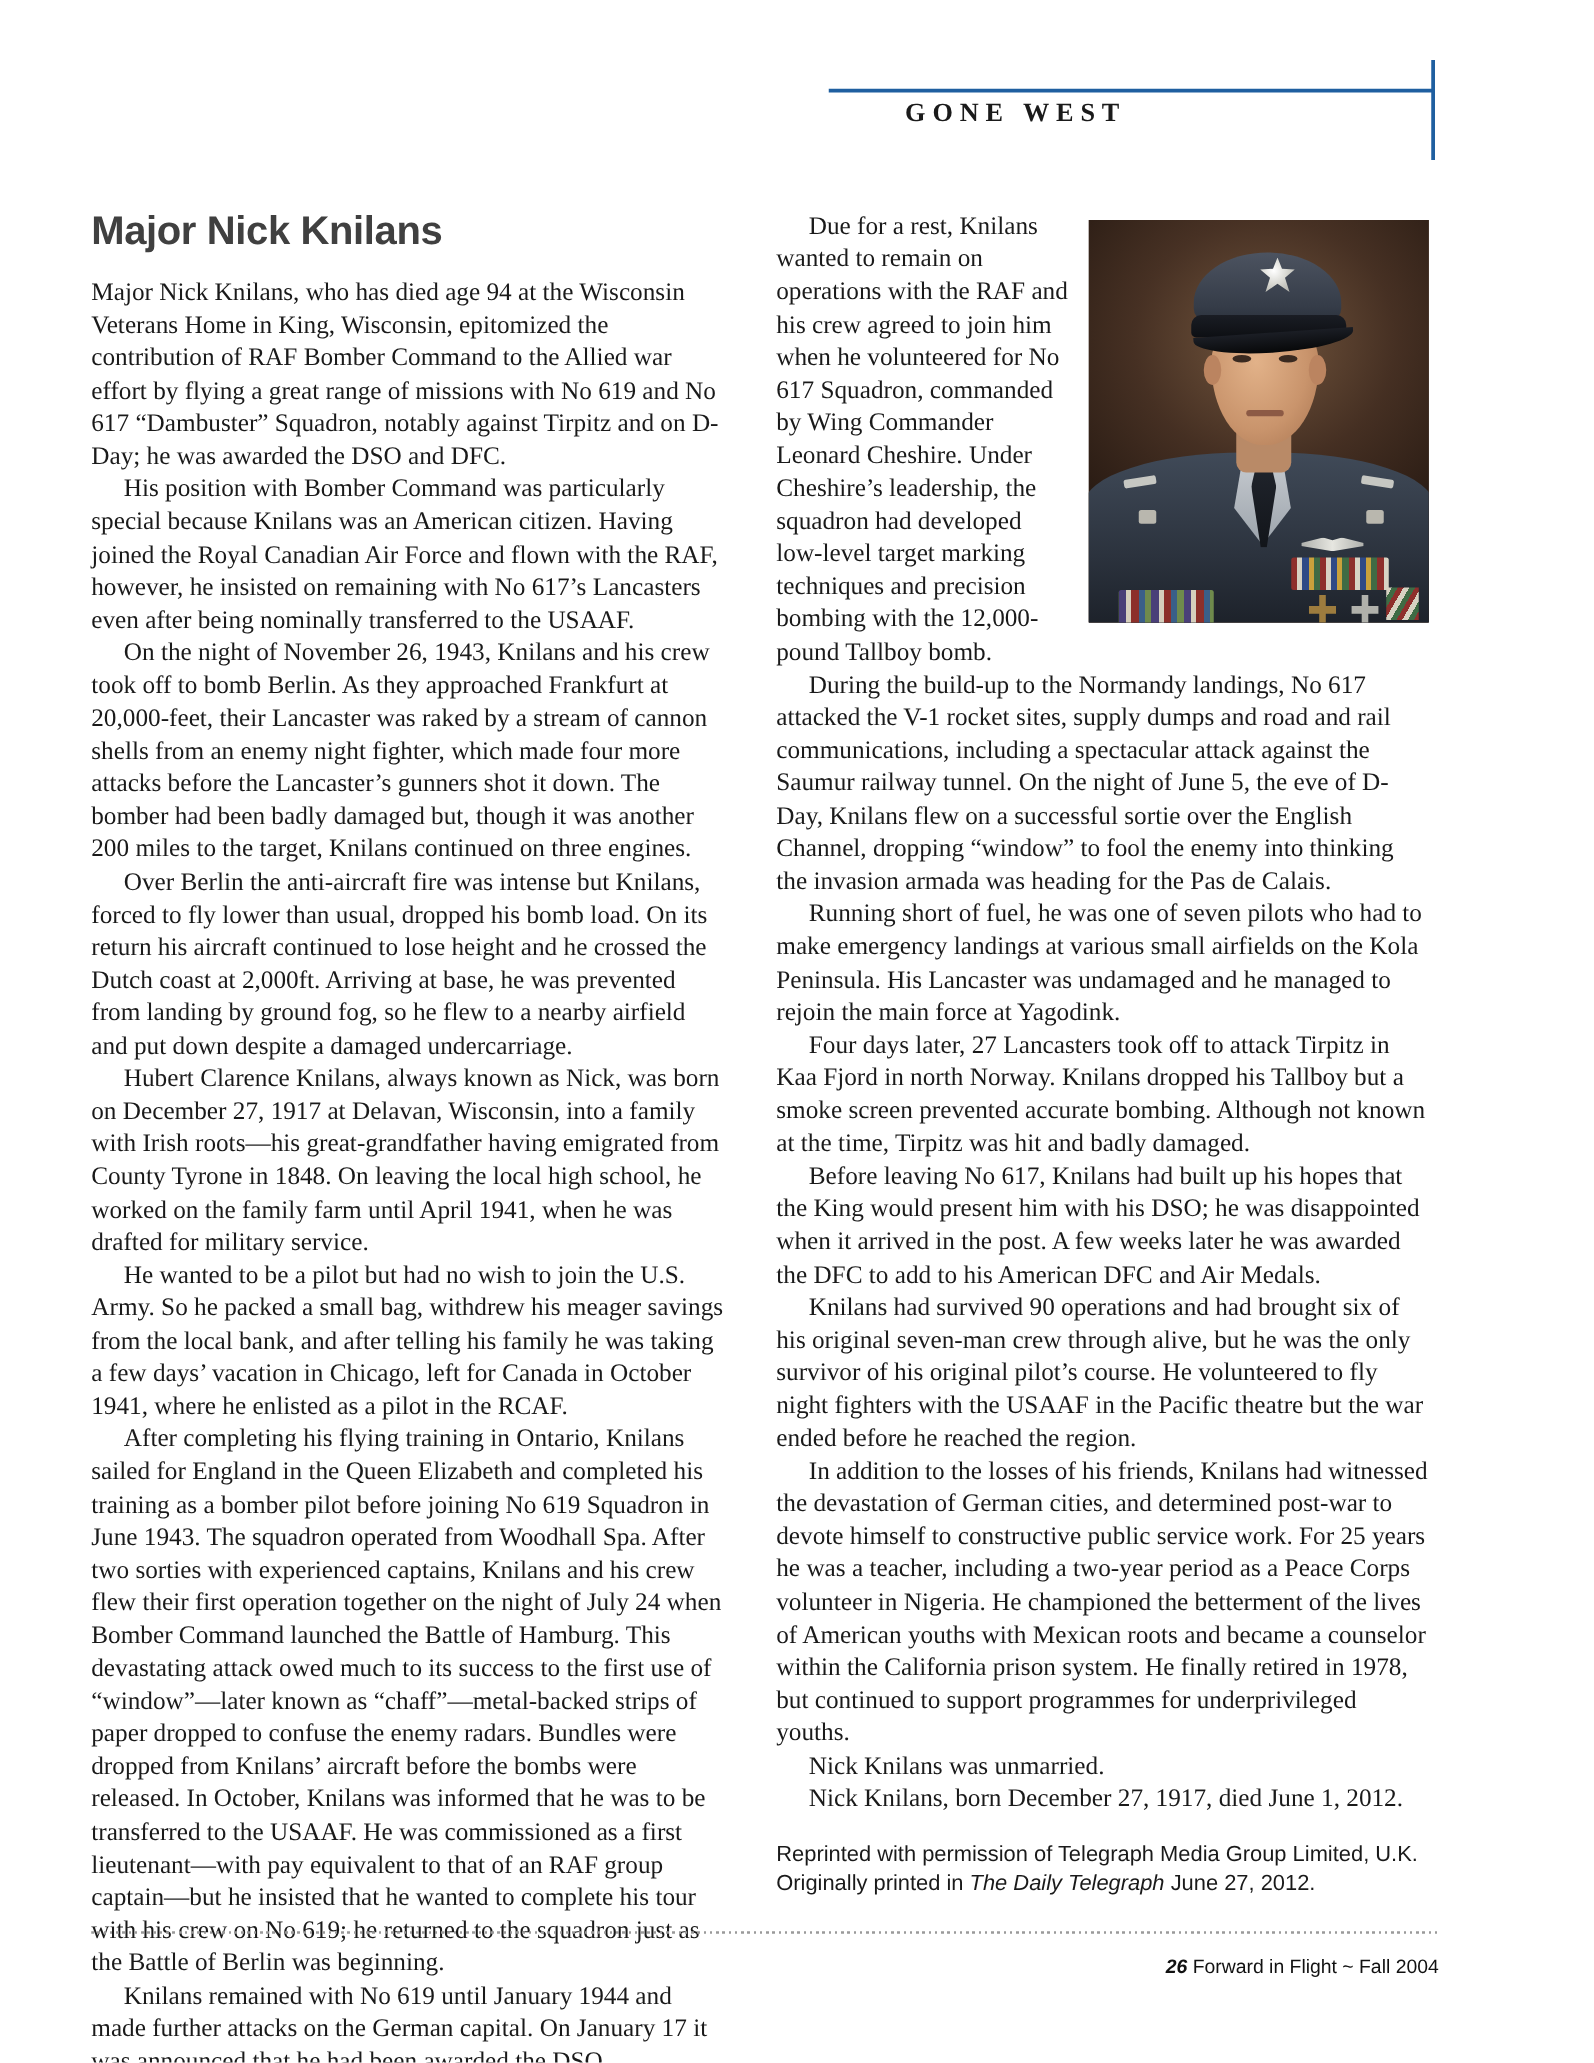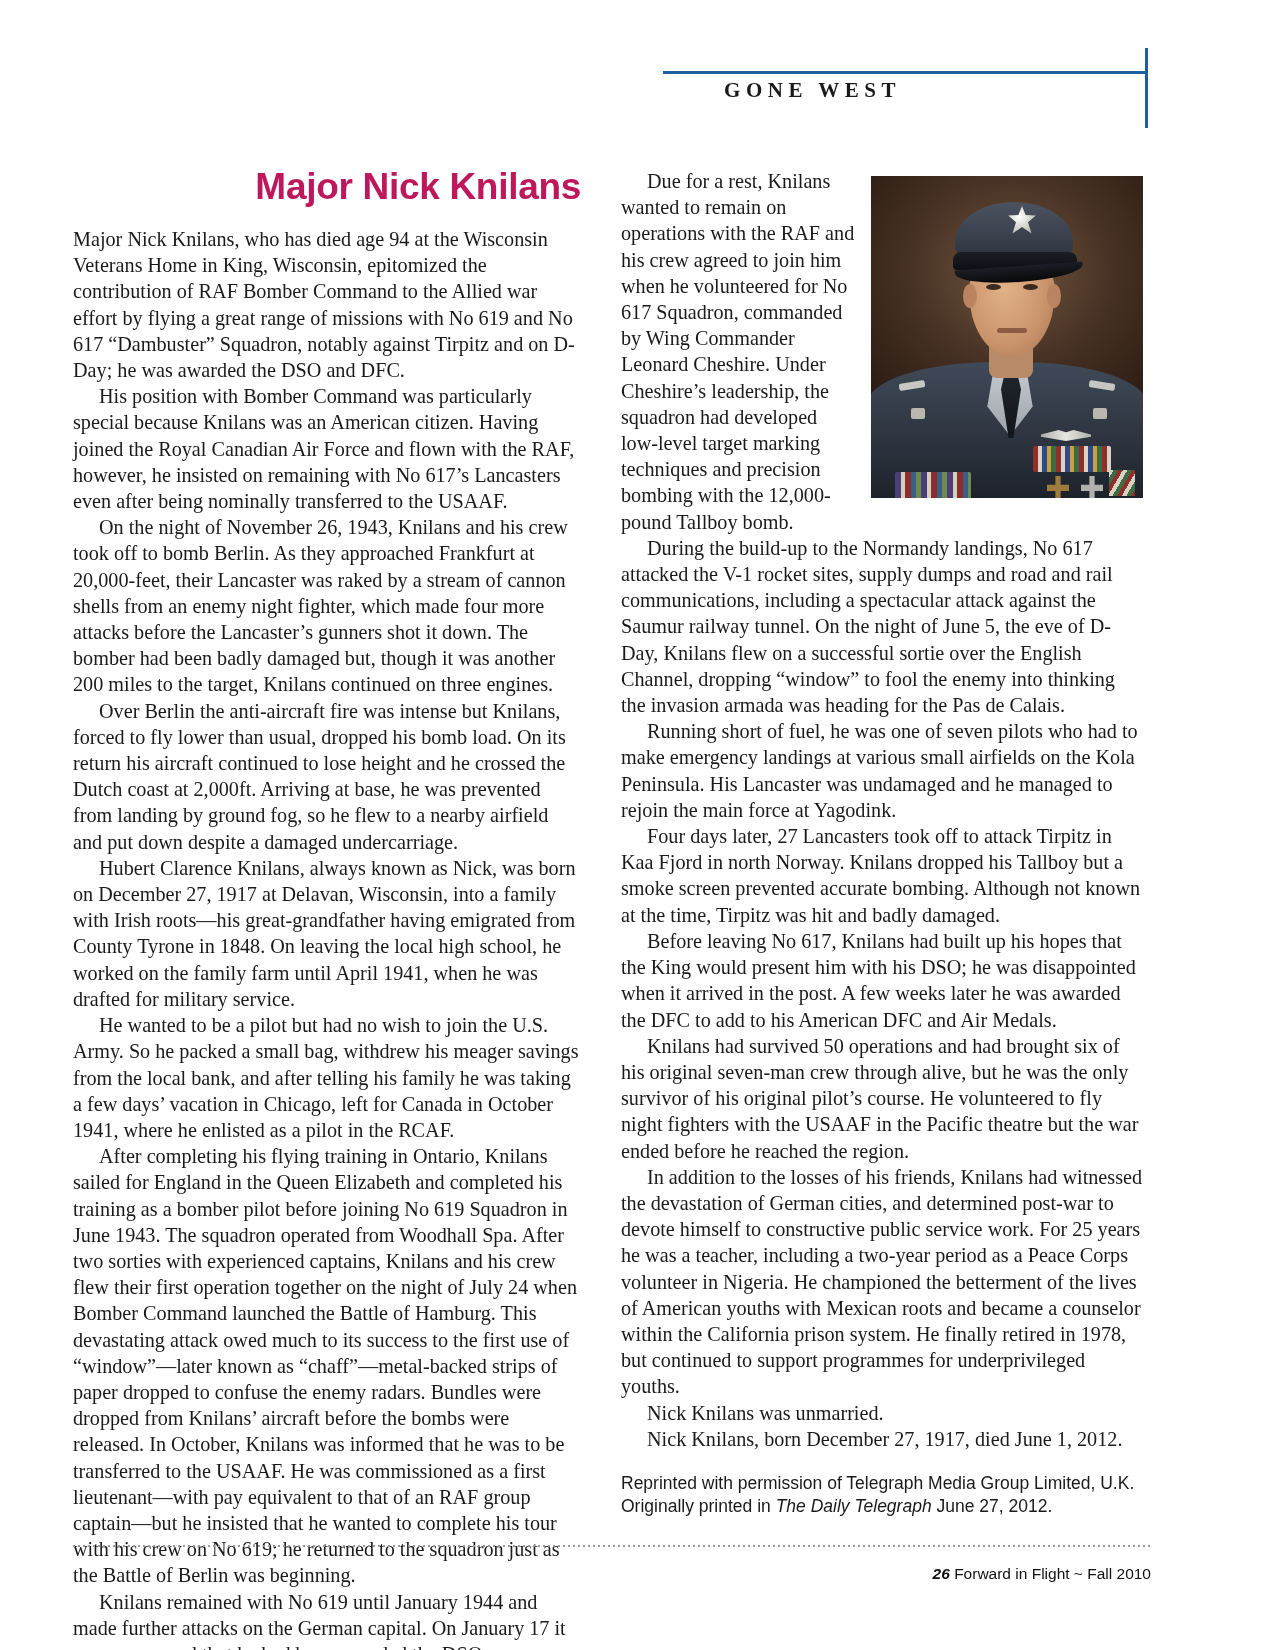--- a/index.html
+++ b/index.html
@@ -69,26 +69,25 @@
     width: 508px;
   }
   .col-right {
     left: 548px;
     width: 522px;
   }
 
   .article-title {
     font-family: "Liberation Sans", "DejaVu Sans", sans-serif;
     font-weight: bold;
-    font-size: 37px;
+    font-size: 32px;
     line-height: 1.0;
     letter-spacing: -0.3px;
     margin: 0 0 7px 0;
-    color: #be185d;
-    text-align: right;
+    color: #404040;
   }
 
   p.body-par {
     margin: 0;
     font-size: 20.2px;
     line-height: 26.2px;
     text-align: left;
     text-indent: 26px;
     color: #1a1a1a;
     hyphens: none;
@@ -338,25 +337,25 @@
         <div class="ph-cross-b"></div>
         <div class="ph-stripes"></div>
       </div>
     </div>
 
     <p class="body-par">Due for a rest, Knilans wanted to remain on operations with the RAF and his crew agreed to join him when he volunteered for No 617 Squadron, commanded by Wing Commander Leonard Cheshire. Under Cheshire’s leadership, the squadron had developed low-level target marking techniques and precision bombing with the 12,000-pound Tallboy bomb.</p>
     <p class="body-par">During the build-up to the Normandy landings, No 617 attacked the V-1 rocket sites, supply dumps and road and rail communications, including a spectacular attack against the Saumur railway tunnel. On the night of June 5, the eve of D-Day, Knilans flew on a successful sortie over the English Channel, dropping “window” to fool the enemy into thinking the invasion armada was heading for the Pas de Calais.</p>
     <p class="body-par">Running short of fuel, he was one of seven pilots who had to make emergency landings at various small airfields on the Kola Peninsula. His Lancaster was undamaged and he managed to rejoin the main force at Yagodink.</p>
     <p class="body-par">Four days later, 27 Lancasters took off to attack Tirpitz in Kaa Fjord in north Norway. Knilans dropped his Tallboy but a smoke screen prevented accurate bombing. Although not known at the time, Tirpitz was hit and badly damaged.</p>
     <p class="body-par">Before leaving No 617, Knilans had built up his hopes that the King would present him with his DSO; he was disappointed when it arrived in the post. A few weeks later he was awarded the DFC to add to his American DFC and Air Medals.</p>
-    <p class="body-par">Knilans had survived 50 operations and had brought six of his original seven-man crew through alive, but he was the only survivor of his original pilot’s course. He volunteered to fly night fighters with the USAAF in the Pacific theatre but the war ended before he reached the region.</p>
+    <p class="body-par">Knilans had survived 90 operations and had brought six of his original seven-man crew through alive, but he was the only survivor of his original pilot’s course. He volunteered to fly night fighters with the USAAF in the Pacific theatre but the war ended before he reached the region.</p>
     <p class="body-par">In addition to the losses of his friends, Knilans had witnessed the devastation of German cities, and determined post-war to devote himself to constructive public service work. For 25 years he was a teacher, including a two-year period as a Peace Corps volunteer in Nigeria. He championed the betterment of the lives of American youths with Mexican roots and became a counselor within the California prison system. He finally retired in 1978, but continued to support programmes for underprivileged youths.</p>
     <p class="body-par">Nick Knilans was unmarried.</p>
     <p class="body-par">Nick Knilans, born December 27, 1917, died June 1, 2012.</p>
 
     <div class="attribution"><span>Reprinted with permission of Telegraph Media Group Limited, U.K. Originally printed in </span><em>The Daily Telegraph</em><span> June 27, 2012.</span></div>
   </div>
 </div>
 
 <div class="footer">
   <div class="footer-rule"></div>
-  <div class="footer-text"><span class="footer-page">26</span> <span class="footer-pub">Forward in Flight ~ Fall 2010</span></div>
+  <div class="footer-text"><span class="footer-page">26</span> <span class="footer-pub">Forward in Flight ~ Fall 2004</span></div>
 </div>
 
 </body></html>

